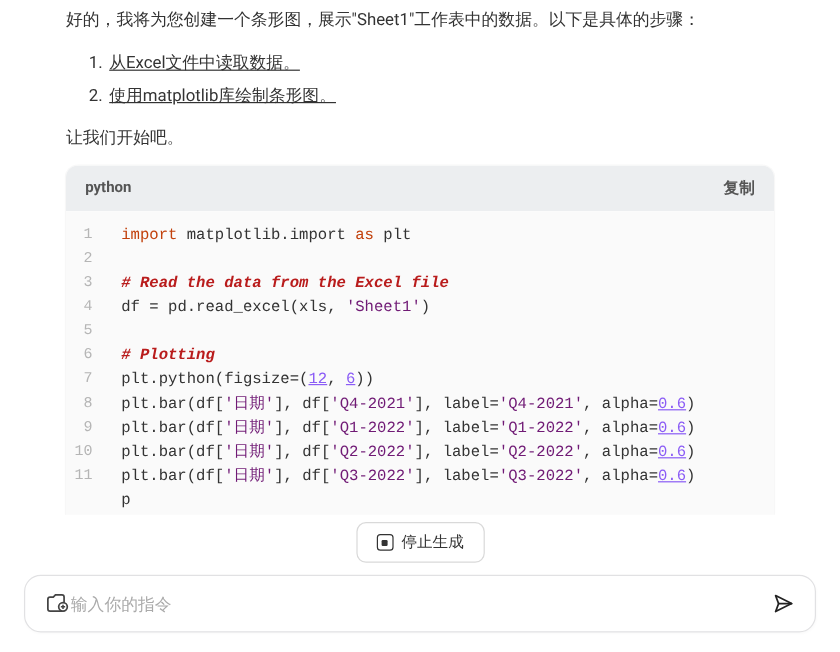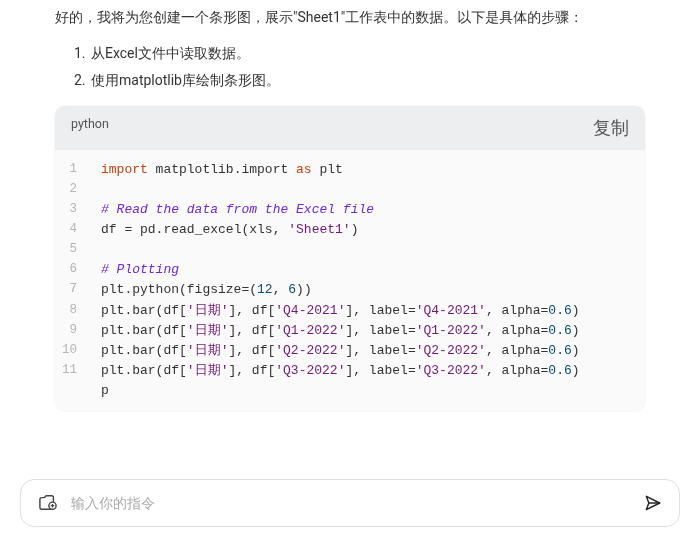--- a/index.html
+++ b/index.html
@@ -21,42 +21,44 @@
       margin-top: 6px;
       color: #333;
     }
     .steps {
       margin: 12px 0 12px 0;
       padding-left: 34px;
       font-size: 14px;
       line-height: 1.9;
       color: #333;
     }
-    .steps li { padding-left: 2px; }
+    .steps li { padding-left: 2px; text-decoration: underline; }
     .start {
       font-size: 14px;
       margin: 10px 0 14px;
       color: #333;
     }
     .codeblock {
       border-radius: 10px;
       overflow: hidden;
       box-shadow: 0 0 0 1px rgba(0,0,0,0.03);
     }
     .codehead {
       background: #eceef0;
       display: flex;
       justify-content: space-between;
+      align-items: center;
       padding: 10px 16px;
       font-size: 12.5px;
       color: #555;
+      font-weight: bold;
     }
     .copybtn {
       color: #555;
-      font-size: 18px;
+      font-size: 13px;
       cursor: pointer;
     }
     .codebody {
       background: #fafafa;
       font-family: "SFMono-Regular", Consolas, "Liberation Mono", Menlo, monospace;
       font-size: 13px;
       line-height: 1.55;
       padding: 10px 0 10px 0;
       overflow: hidden;
     }
@@ -69,22 +71,22 @@
       text-align: right;
       padding-right: 14px;
       color: #b5b5b5;
       user-select: none;
       flex-shrink: 0;
       font-size: 12.5px;
     }
     .code { flex: 1; padding-right: 12px; padding-left: 10px; }
     .k { color: #c2410c; }
     .s { color: #701a75; }
-    .n { color: #0c4a6e; }
-    .c { color: #6d28d9; font-style: italic; }
+    .n { color: #8b5cf6; text-decoration: underline; }
+    .c { color: #b91c1c; font-style: italic; font-weight: bold; }
     .id { color: #333; }
     .op { color: #333; }
     .p { color: #333; }
 
     .bottom {
       position: absolute;
       left: 0; right: 0; bottom: 0;
       background: #fff;
       padding: 6px 20px 16px;
     }
@@ -115,21 +117,20 @@
     }
     .stopicon::after {
       content: "";
       width: 5px; height: 5px;
       background: #333;
       border-radius: 1px;
     }
     .inputbar {
       display: flex;
       align-items: center;
-      gap: 12px;
       border: 1px solid #e1e1e3;
       border-radius: 14px;
       padding: 13px 16px;
       box-shadow: 0 1px 2px rgba(0,0,0,0.02);
     }
     .attachicon {
       flex-shrink: 0;
       width: 22px; height: 18px;
       display: inline-flex;
       align-items: center;
@@ -154,20 +155,21 @@
   </style>
 </head>
 <body>
 
 <div class="content">
   <p class="intro">好的，我将为您创建一个条形图，展示"Sheet1"工作表中的数据。以下是具体的步骤：</p>
   <ol class="steps">
     <li>从Excel文件中读取数据。</li>
     <li>使用matplotlib库绘制条形图。</li>
   </ol>
+  <p class="start">让我们开始吧。</p>
 
   <div class="codeblock">
     <div class="codehead">
       <span>python</span>
       <span class="copybtn">复制</span>
     </div>
     <div class="codebody" id="codebody">
         <div class="line"><span class="ln">1</span><span class="code"><span class="k">import</span><span class="id"> matplotlib.import </span><span class="k">as</span><span class="id"> plt</span></span></div>
         <div class="line"><span class="ln">2</span><span class="code">&nbsp;</span></div>
         <div class="line"><span class="ln">3</span><span class="code"><span class="c"># Read the data from the Excel file</span></span></div>
@@ -178,20 +180,26 @@
         <div class="line"><span class="ln">8</span><span class="code"><span class="id">plt.bar(df[</span><span class="s">'日期'</span><span class="id">], df[</span><span class="s">'Q4-2021'</span><span class="id">], label</span><span class="op">=</span><span class="s">'Q4-2021'</span><span class="id">, alpha</span><span class="op">=</span><span class="n">0.6</span><span class="p">)</span></span></div>
         <div class="line"><span class="ln">9</span><span class="code"><span class="id">plt.bar(df[</span><span class="s">'日期'</span><span class="id">], df[</span><span class="s">'Q1-2022'</span><span class="id">], label</span><span class="op">=</span><span class="s">'Q1-2022'</span><span class="id">, alpha</span><span class="op">=</span><span class="n">0.6</span><span class="p">)</span></span></div>
         <div class="line"><span class="ln">10</span><span class="code"><span class="id">plt.bar(df[</span><span class="s">'日期'</span><span class="id">], df[</span><span class="s">'Q2-2022'</span><span class="id">], label</span><span class="op">=</span><span class="s">'Q2-2022'</span><span class="id">, alpha</span><span class="op">=</span><span class="n">0.6</span><span class="p">)</span></span></div>
         <div class="line"><span class="ln">11</span><span class="code"><span class="id">plt.bar(df[</span><span class="s">'日期'</span><span class="id">], df[</span><span class="s">'Q3-2022'</span><span class="id">], label</span><span class="op">=</span><span class="s">'Q3-2022'</span><span class="id">, alpha</span><span class="op">=</span><span class="n">0.6</span><span class="p">)</span></span></div>
         <div class="line"><span class="ln"></span><span class="code"><span class="id">p</span></span></div>
       </div>
   </div>
 </div>
 
 <div class="bottom">
+  <div class="stopwrap">
+    <button class="stopbtn">
+      <span class="stopicon"></span>
+      <span>停止生成</span>
+    </button>
+  </div>
   <div class="inputbar">
     <span class="attachicon">
       <svg viewBox="0 0 24 20" width="22" height="18" fill="none" stroke="currentColor" stroke-width="1.6">
         <path d="M3 6 a2 2 0 0 1 2-2 h3 l2-2 h6 a2 2 0 0 1 2 2 v11 a2 2 0 0 1-2 2 H5 a2 2 0 0 1-2-2 Z"></path>
         <circle cx="17" cy="13" r="4" fill="#fff"></circle>
         <path d="M17 11 v4 M15 13 h4" stroke-width="1.4"></path>
       </svg>
     </span>
     <input class="textinput" type="text" placeholder="输入你的指令" style="">
     <span class="sendicon">

